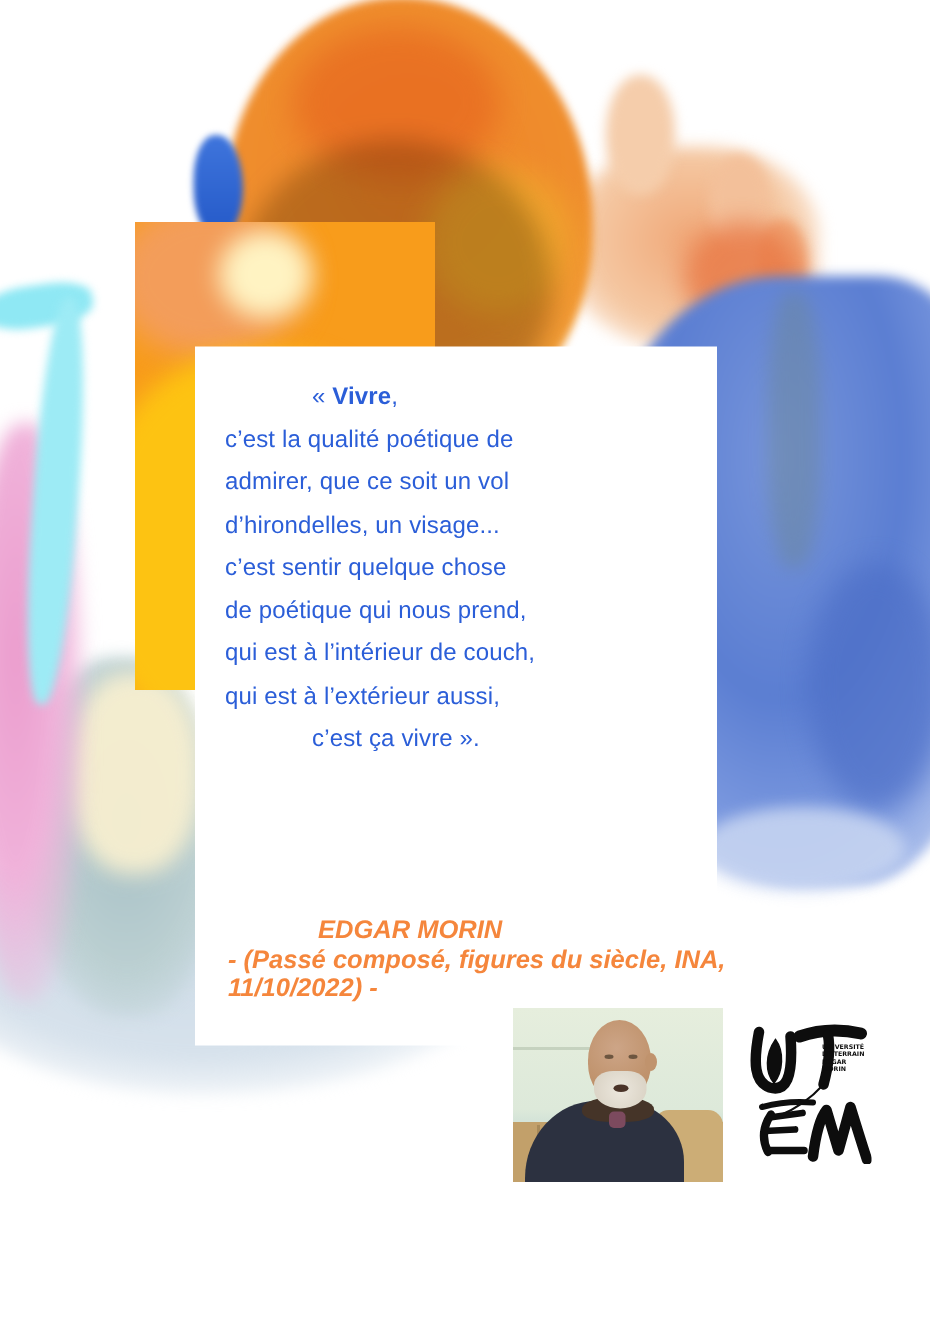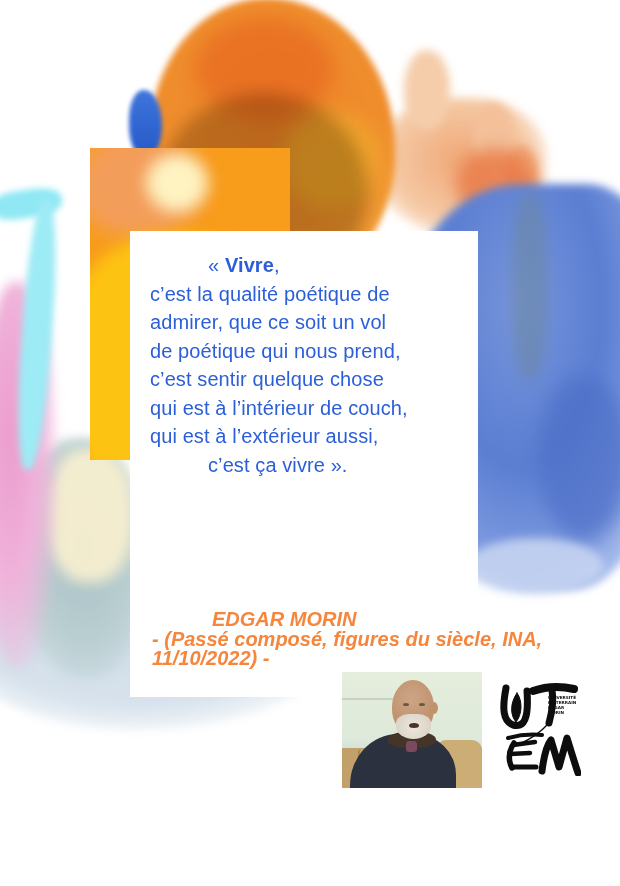--- a/index.html
+++ b/index.html
@@ -58,26 +58,26 @@
 
   
   .orange-square{left:90px;top:148px;width:200px;height:312px;background:#f89c1b;overflow:hidden;}
   .sq-salmon{left:-15px;top:-15px;width:128px;height:105px;background:rgba(242,158,112,.75);filter:blur(10px);border-radius:50%;}
   .sq-highlight{left:56px;top:6px;width:62px;height:58px;background:rgba(255,248,200,.95);filter:blur(8px);border-radius:50%;}
   .sq-yellow{left:-30px;top:88px;width:225px;height:265px;background:#fdc312;filter:blur(8px);border-radius:45%;}
 
   
   .quote-card{left:130px;top:231px;width:348px;height:466px;background:#ffffff;z-index:10;}
   .quote-block{position:absolute;left:20px;top:20px;width:312px;
-    color:#2b5ed8;font-size:20px;line-height:28.5px;letter-spacing:.1px;}
+    color:#2b5ed8;font-size:16px;line-height:28.5px;letter-spacing:.1px;}
   .q-line{white-space:nowrap;}
   .q-indent{padding-left:58px;}
   .q-bold{font-weight:bold;}
   .attribution{position:absolute;left:22px;top:379px;width:320px;
-    color:#f5863c;font-style:italic;font-weight:bold;font-size:20px;line-height:19.5px;}
+    color:#f5863c;font-style:italic;font-weight:bold;font-size:17px;line-height:19.5px;}
   .attr-indent{padding-left:60px;}
 
   
   .photo{left:342px;top:672px;width:140px;height:116px;overflow:hidden;z-index:11;
     background:linear-gradient(180deg,#e6eedd 0%,#dde9da 58%,#d5e4d8 64%);}
   .ph{position:absolute;}
   .ph-seam{left:0;top:26px;width:70px;height:2px;background:rgba(190,204,184,.8);}
   .ph-couch{left:0;bottom:0;width:140px;height:40px;background:#c2a06a;}
   .ph-cushion{right:0;bottom:0;width:46px;height:48px;background:#ccad76;border-radius:10px 10px 0 0;}
   .ph-couch-seam1{left:16px;bottom:0;width:2px;height:38px;background:rgba(90,70,40,.25);}
@@ -134,22 +134,23 @@
     <div class="blob sq-salmon"></div>
     <div class="blob sq-highlight"></div>
     <div class="blob sq-yellow"></div>
   </div>
 
   <div class="abs quote-card">
     <div class="quote-block">
       <div class="q-line q-indent"><span>« </span><span class="q-bold">Vivre</span><span>,</span></div>
       <div class="q-line">c’est la qualité poétique de</div>
       <div class="q-line">admirer, que ce soit un vol</div>
+      <div class="q-line">d’hirondelles, un visage...</div>
+      <div class="q-line">c’est sentir quelque chose</div>
       <div class="q-line">de poétique qui nous prend,</div>
-      <div class="q-line">c’est sentir quelque chose</div>
       <div class="q-line">qui est à l’intérieur de couch,</div>
       <div class="q-line">qui est à l’extérieur aussi,</div>
       <div class="q-line q-indent">c’est ça vivre ».</div>
     </div>
     <div class="attribution">
       <div class="q-line attr-indent">EDGAR MORIN</div>
       <div class="q-line">- (Passé composé, figures du siècle, INA,</div>
       <div class="q-line">11/10/2022) -</div>
     </div>
   </div>

